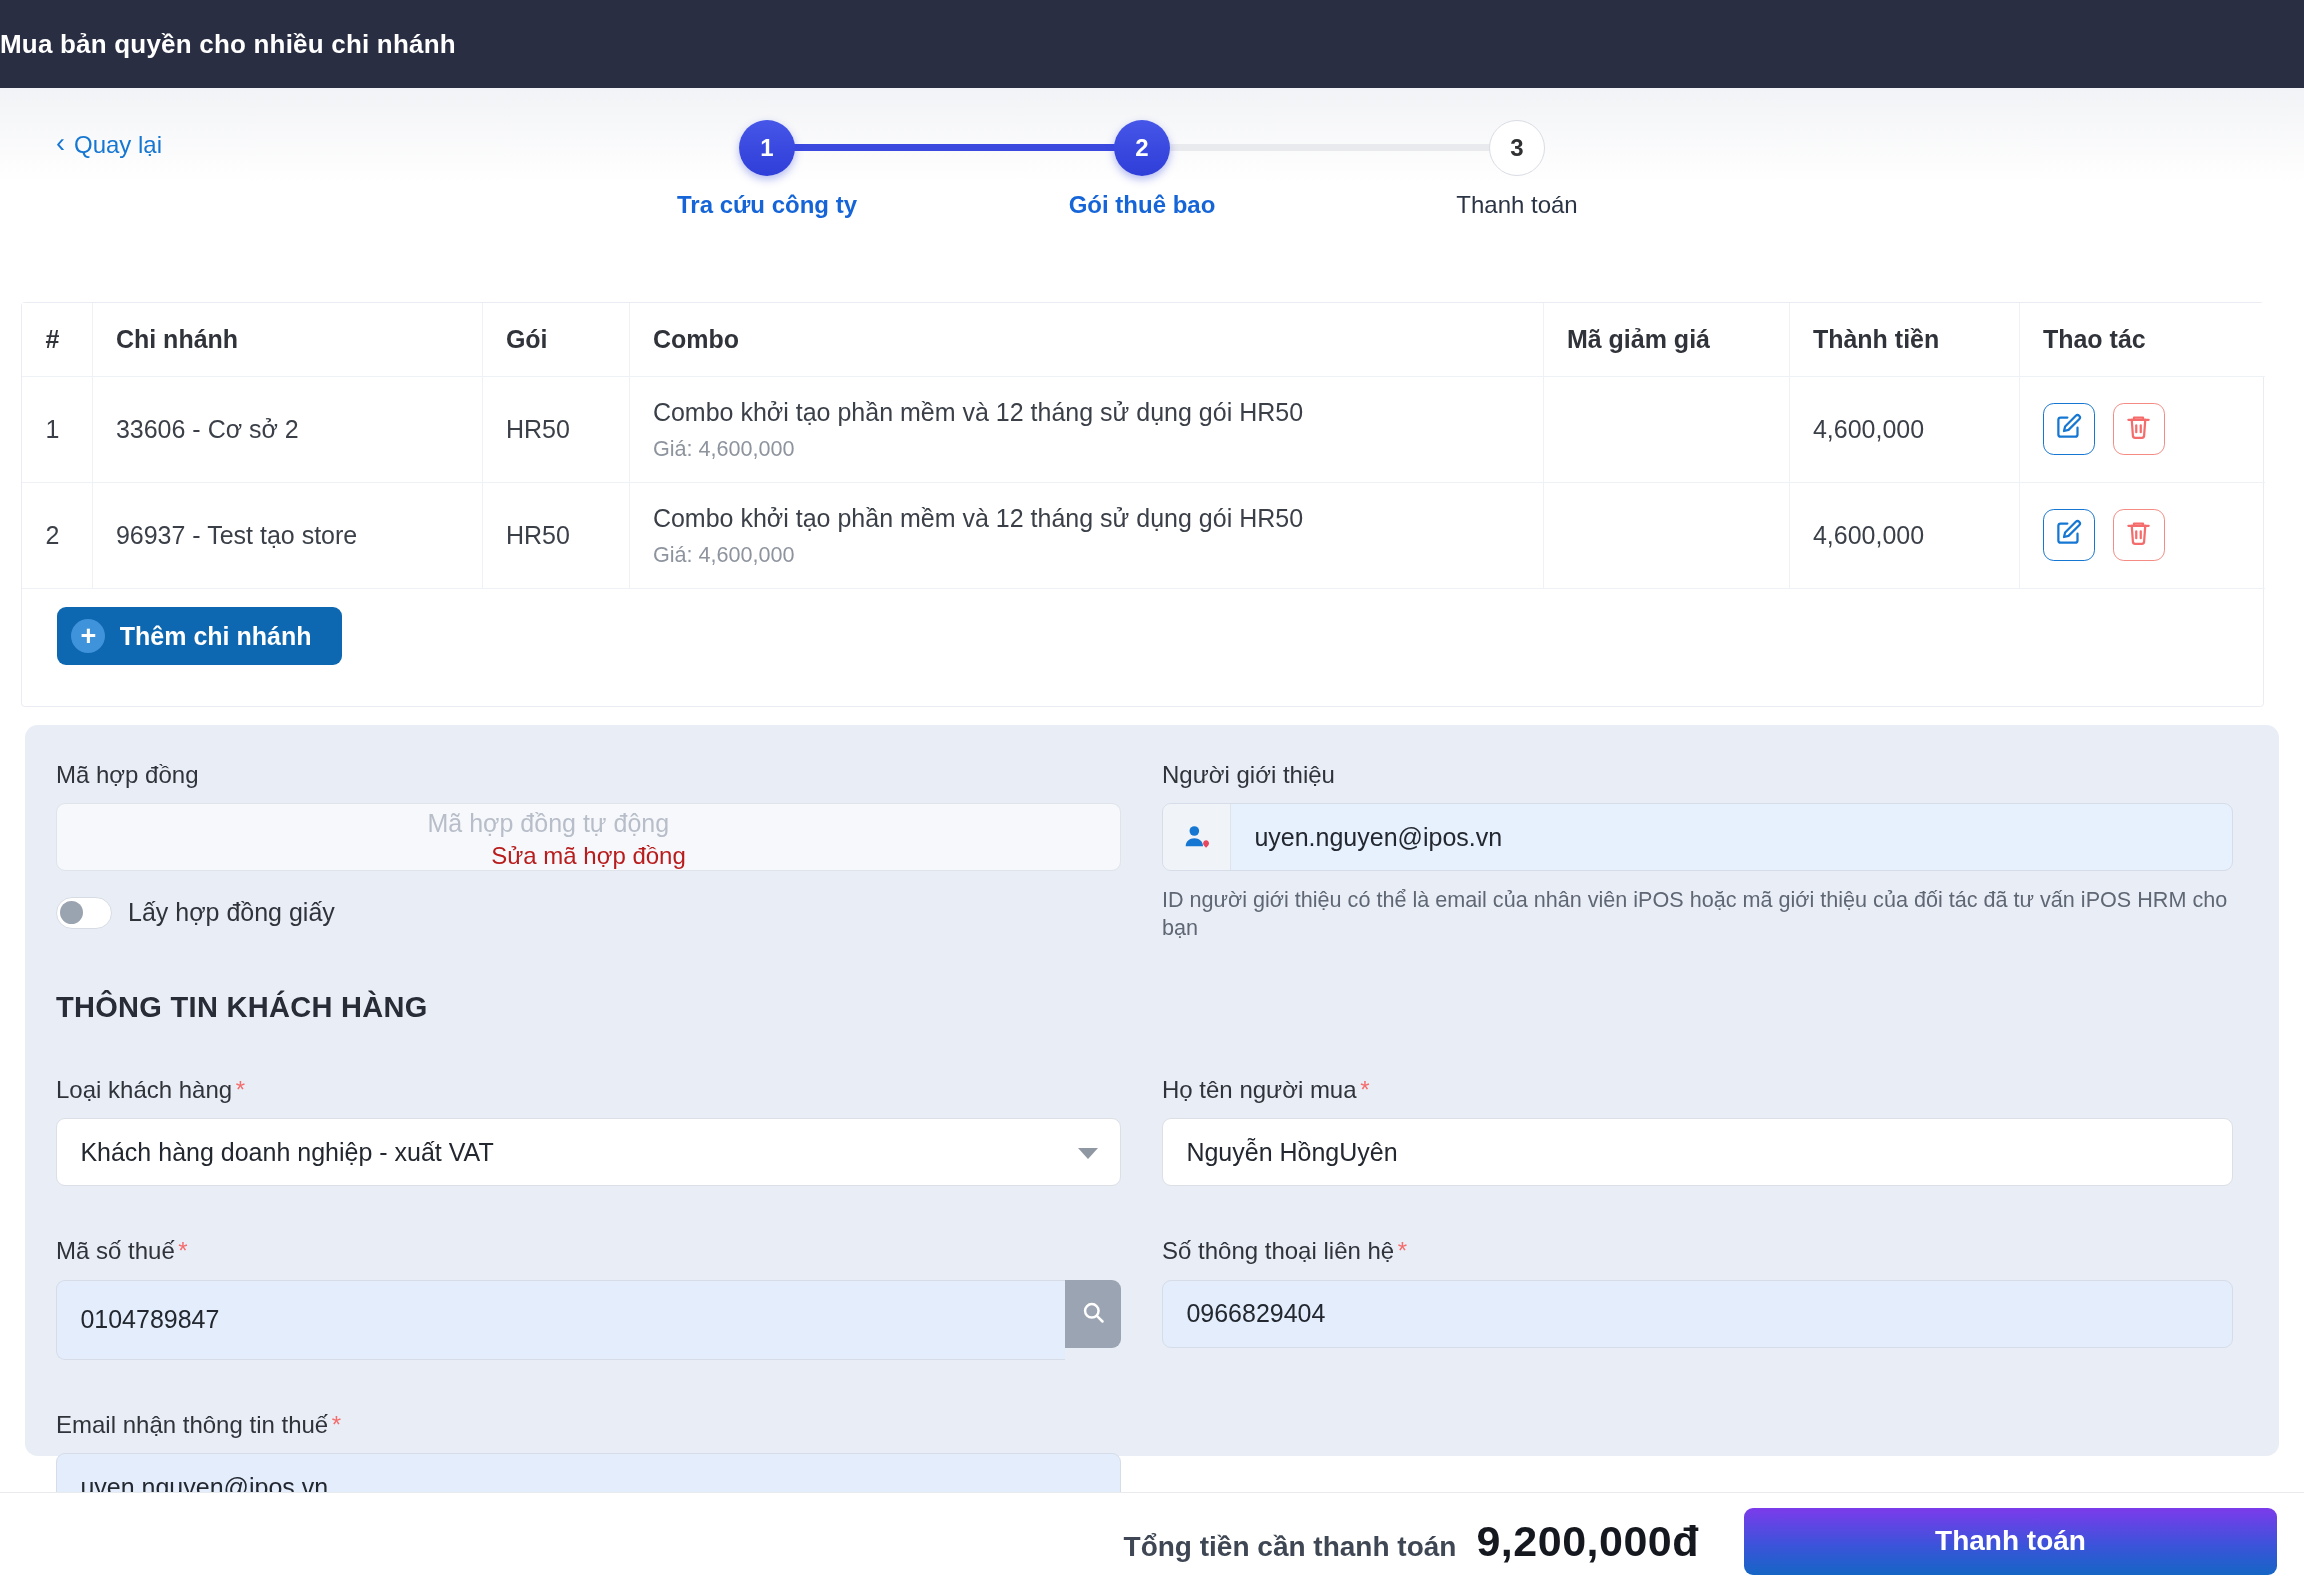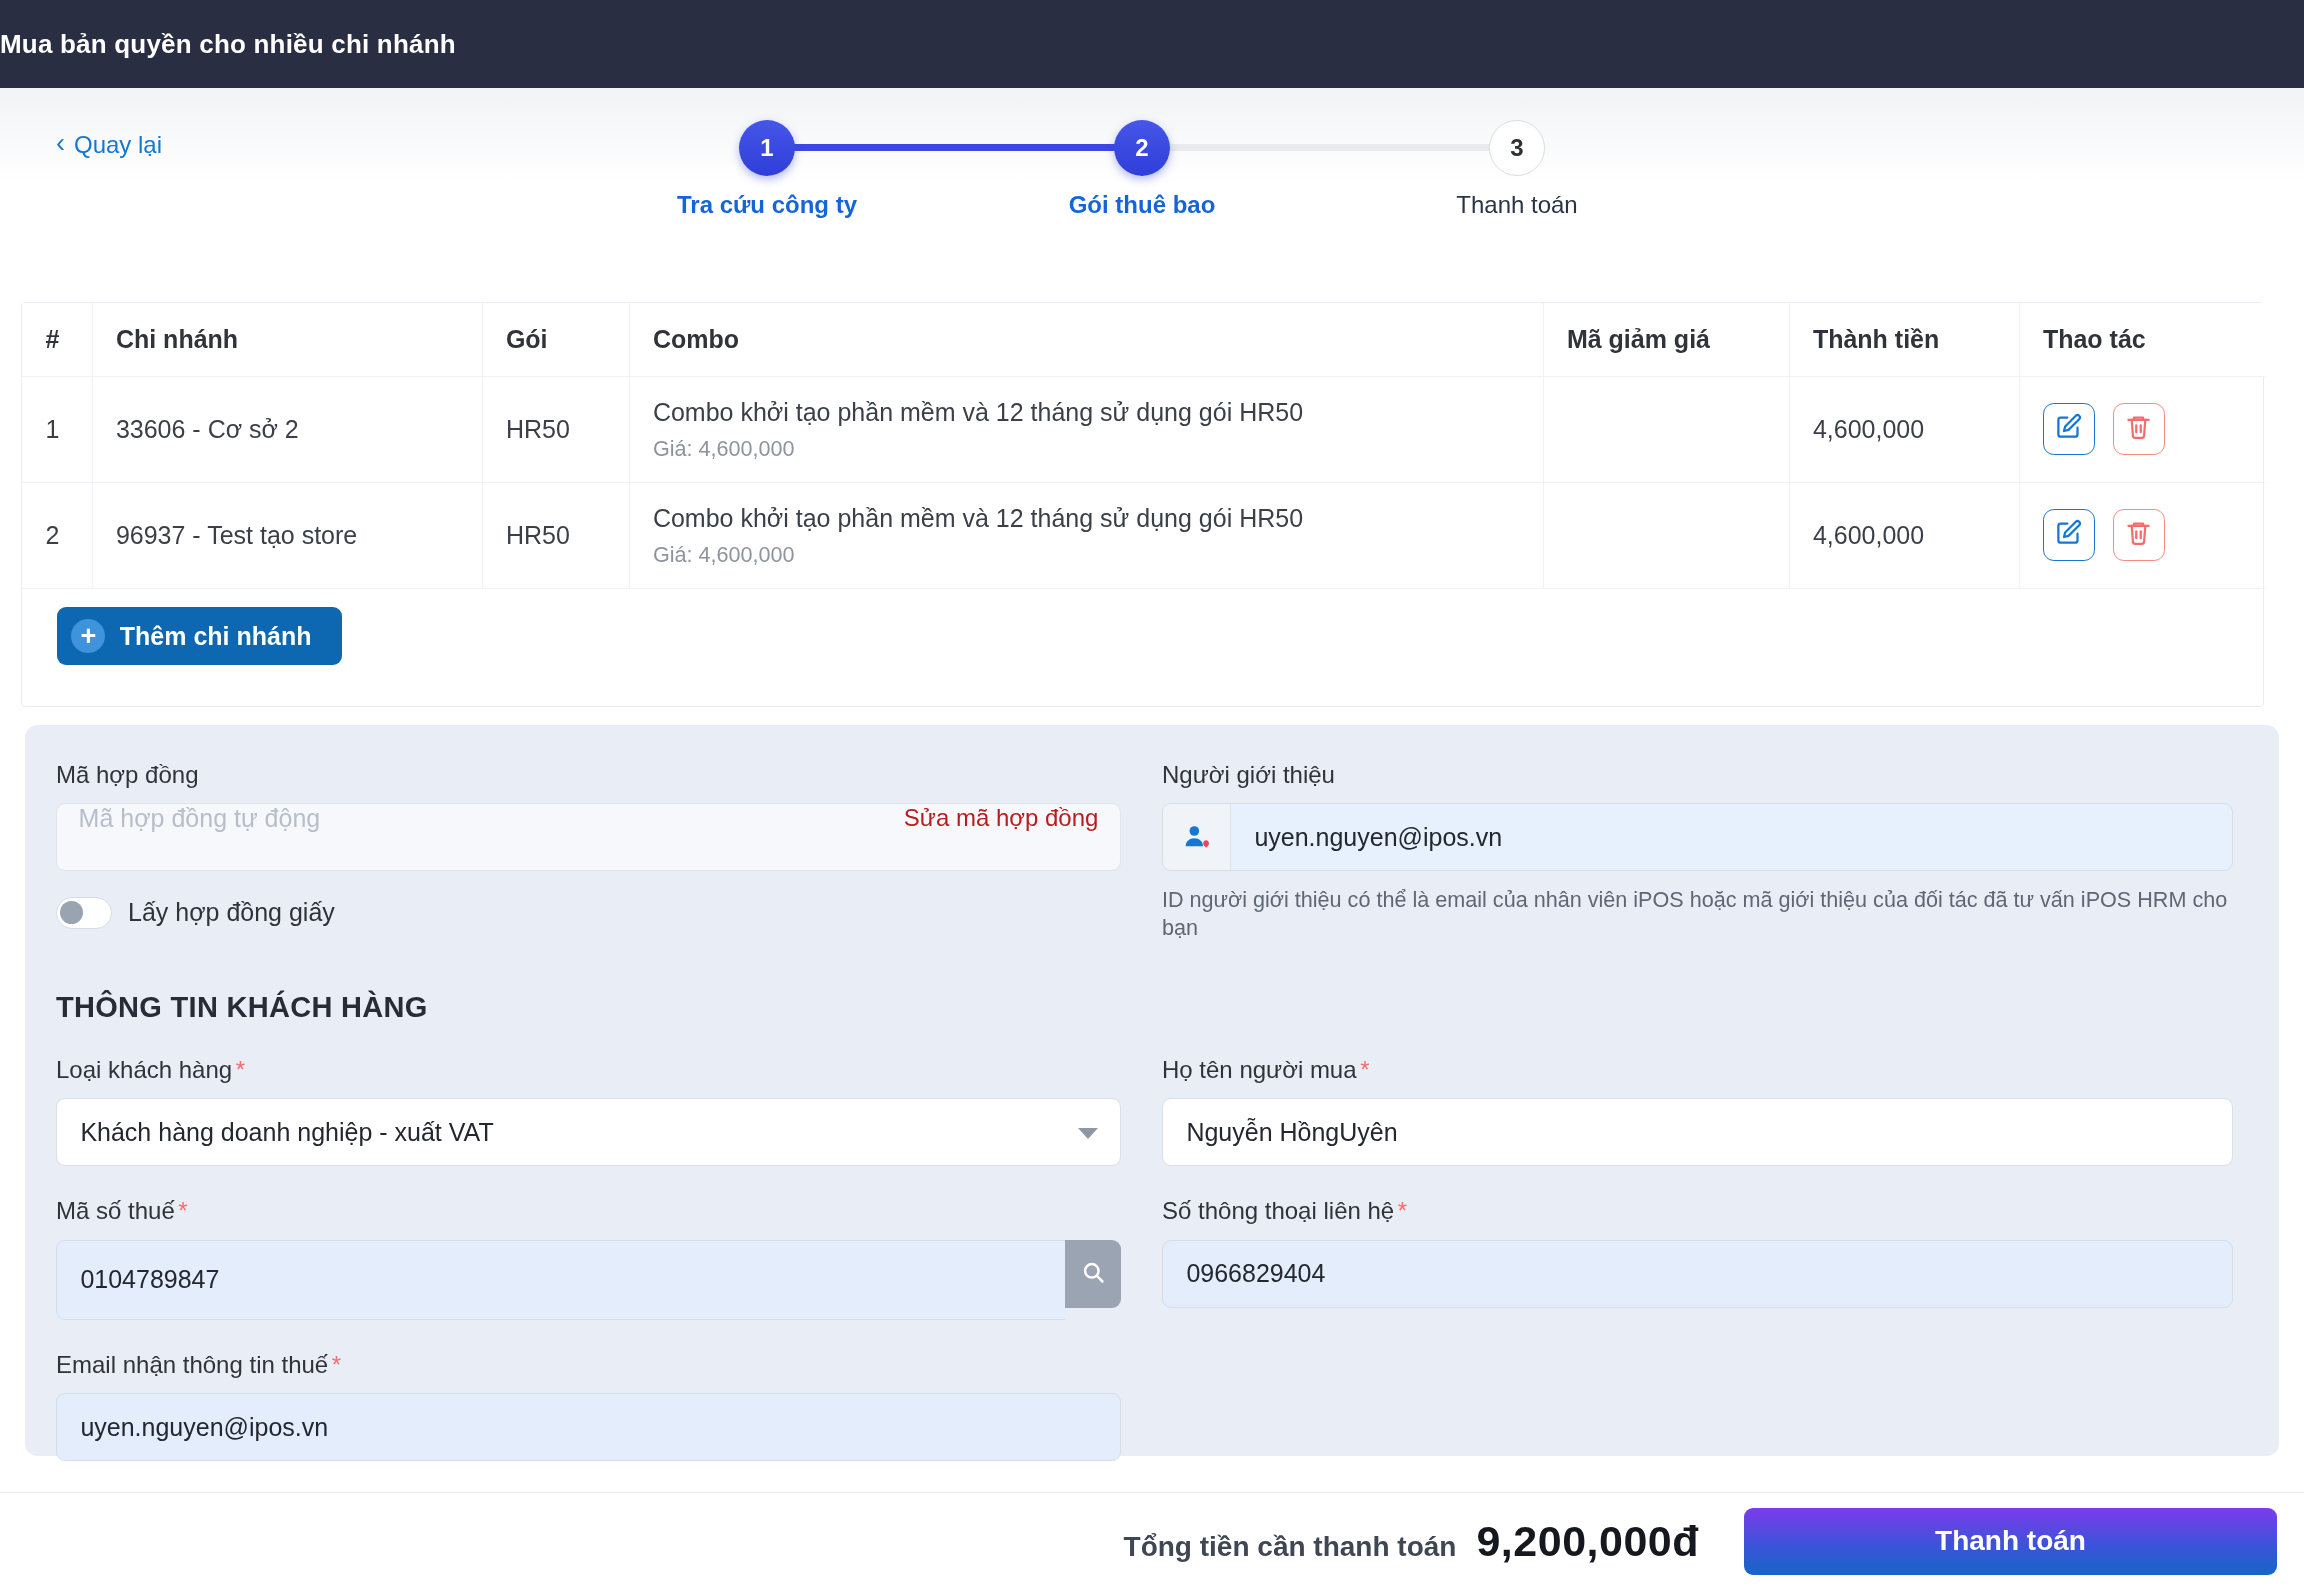--- a/index.html
+++ b/index.html
@@ -100,21 +100,21 @@
     position: absolute; left: 25px; top: 725px; width: 2254px; height: 731px;
     background: #e9edf5; border-radius: 12.6px;
     padding: 36px 47px 0 31px;
   }
   .form-grid { display: grid; grid-template-columns: 1065px 1071px; column-gap: 41px; }
   .field-label { font-size: 24px; color: #30333a; margin-bottom: 14.4px; display: block; }
   .req { color: #f56c6c; margin-left: 3.6px; }
 
   .contract-input-wrap {
     position: relative; height: 68px; background: #f6f8fb; border: 0.9px solid #dfe3ea;
-    border-radius: 9px; display: flex; align-items: flex-start; padding: 0 21.6px;
+    border-radius: 9px; display: flex; align-items: center; padding: 0 21.6px; flex-direction: column;
   }
   .contract-input {
     flex: 1; border: none; outline: none; background: transparent;
     font-size: 25px; color: #3a3f48; font-family: "Liberation Sans", sans-serif;
   }
   .contract-input::placeholder { color: #b8bec9; }
   .edit-code-link { color: #b91c1c; font-size: 24px; cursor: pointer; white-space: nowrap; }
 
   .toggle-row { display: flex; align-items: center; gap: 16px; margin-top: 20px; height: 43px; }
   .toggle {
@@ -136,21 +136,21 @@
     display: flex; align-items: center; justify-content: center; flex: none;
   }
   .referrer-input {
     flex: 1; border: none; outline: none; background: transparent; padding: 0 23.4px;
     font-size: 25px; color: #23272f; font-family: "Liberation Sans", sans-serif;
   }
   .referrer-help { font-size: 21.6px; color: #5f6774; margin-top: 14.4px; line-height: 1.3; }
 
   .customer-title { font-size: 29px; font-weight: bold; color: #272c36; margin: 49px 0 32px 0; letter-spacing: 0.3px; }
 
-  .field-block { margin-bottom: 31px; }
+  .field-block { margin-bottom: 31px; margin-top: 20px; }
   .text-input {
     width: 100%; height: 68px; border-radius: 9px; border: 0.9px solid #dcdfe6;
     font-size: 25px; color: #23272f; padding: 0 23.4px;
     font-family: "Liberation Sans", sans-serif; outline: none;
   }
   .text-input.white { background: #ffffff; }
   .text-input.blue { background: #e3edfc; border-color: #d6dde9; }
   .text-input.disabled { background: #f1f3f6; border-color: #dfe2e8; color: #8b929e; }
 
   .select-wrap { position: relative; }

